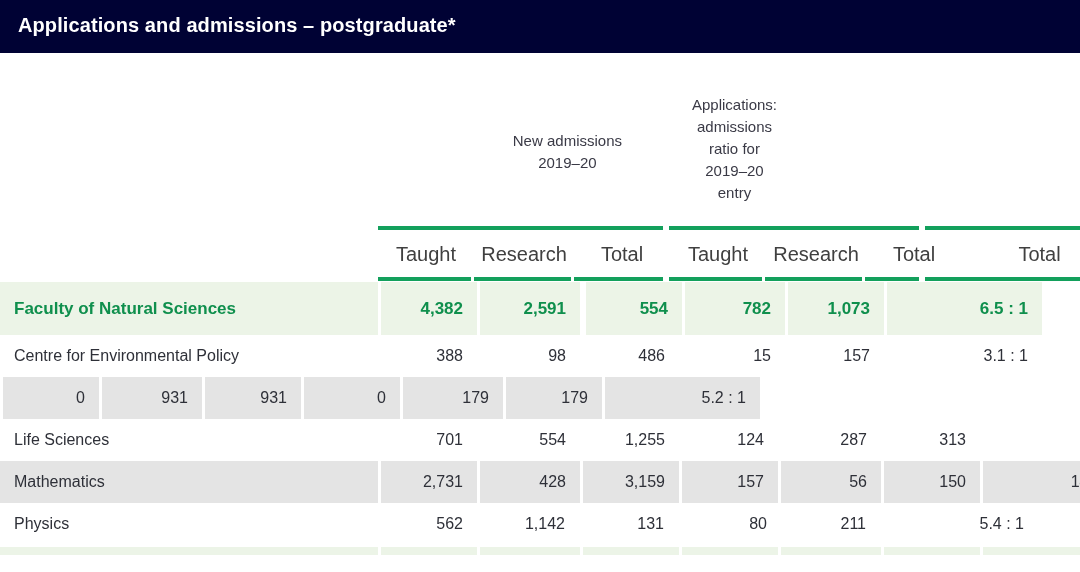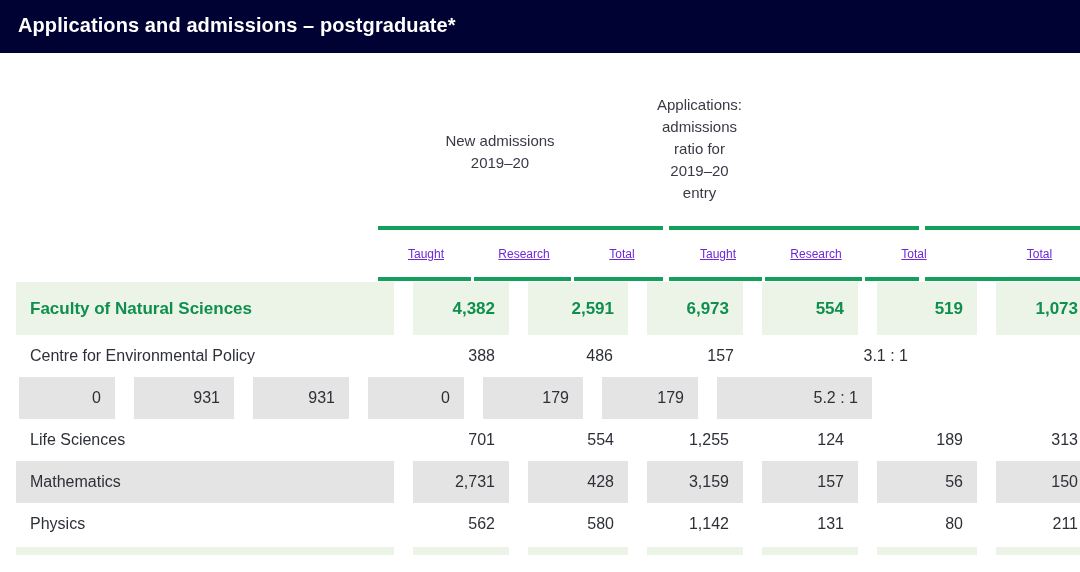--- a/index.html
+++ b/index.html
@@ -61,21 +61,21 @@
   .gap { width: 3px; flex: 0 0 3px; }
 
   
   .grouphead {
     height: 173px;
     position: relative;
   }
   .grouphead .cellgroup {
     display: flex;
     align-items: flex-end;
-    justify-content: center;
+    justify-content: flex-end;
     text-align: center;
     color: #3a3a46;
     font-size: 15px;
     line-height: 22px;
     padding-bottom: 0px;
   }
   .grouphead .g-apps   { width: 291px; flex: 0 0 291px; }
   .grouphead .g-adm    { width: 244px; flex: 0 0 244px; }
   .grouphead .g-ratio  { width: 155px; flex: 0 0 155px; }
   .grouphead .inner {
@@ -97,33 +97,31 @@
   }
 
   
   .subhead {
     height: 46px;
   }
   .subhead .cell {
     display: flex;
     align-items: center;
     justify-content: center;
-    color: #6d28d9;
-    font-size: 12px;
-    text-decoration: underline;
+    color: #404040;
+    font-size: 20px;
   }
 
   
   .datarow { height: 42px; }
   .datarow .cell {
     display: flex;
     align-items: center;
     font-size: 16px;
     color: #2e3038;
-    margin-left: 16px;
   }
   .datarow .cell.name {
     justify-content: flex-start;
     padding-left: 14px;
   }
   .datarow .cell.num {
     justify-content: flex-end;
     padding-right: 14px;
   }
   .datarow .cell.ratio {
@@ -208,40 +206,41 @@
       <div class="rule" style="left:925px;  width:155px;"></div>
     </div>
 
     <div class="row datarow faculty">
       <div class="c-name cell name">Faculty of Natural Sciences</div>
       <div class="gap"></div>
       <div class="c-num cell num">4,382</div>
       <div class="gap"></div>
       <div class="c-num-w cell num">2,591</div>
       <div class="gap"></div>
-      <div class="c-num cell num">6,973</div>
       <div class="gap"></div>
       <div class="c-num cell num">554</div>
       <div class="gap"></div>
-      <div class="c-num-w cell num">519</div>
+      <div class="c-num-w cell num">782</div>
       <div class="gap"></div>
       <div class="c-num cell num">1,073</div>
       <div class="gap"></div>
       <div class="c-ratio cell ratio">6.5 : 1</div>
     </div>
 
     <div class="row datarow plain">
       <div class="c-name cell name">Centre for Environmental Policy</div>
       <div class="gap"></div>
       <div class="c-num cell num">388</div>
       <div class="gap"></div>
+      <div class="c-num-w cell num">98</div>
       <div class="gap"></div>
       <div class="c-num cell num">486</div>
       <div class="gap"></div>
       <div class="gap"></div>
+      <div class="c-num-w cell num">15</div>
       <div class="gap"></div>
       <div class="c-num cell num">157</div>
       <div class="gap"></div>
       <div class="c-ratio cell ratio">3.1 : 1</div>
     </div>
 
     <div class="row datarow shaded">
       <div class="gap"></div>
       <div class="c-num cell num">0</div>
       <div class="gap"></div>
@@ -262,21 +261,21 @@
       <div class="c-name cell name">Life Sciences</div>
       <div class="gap"></div>
       <div class="c-num cell num">701</div>
       <div class="gap"></div>
       <div class="c-num-w cell num">554</div>
       <div class="gap"></div>
       <div class="c-num cell num">1,255</div>
       <div class="gap"></div>
       <div class="c-num cell num">124</div>
       <div class="gap"></div>
-      <div class="c-num-w cell num">189</div>
+      <div class="c-num-w cell num">287</div>
       <div class="gap"></div>
       <div class="c-num cell num">313</div>
       <div class="gap"></div>
       <div class="c-ratio cell ratio">4 : 1</div>
     </div>
 
     <div class="row datarow shaded">
       <div class="c-name cell name">Mathematics</div>
       <div class="gap"></div>
       <div class="c-num cell num">2,731</div>
@@ -292,21 +291,20 @@
       <div class="c-num cell num">150</div>
       <div class="gap"></div>
       <div class="c-ratio cell ratio">14.8 : 1</div>
     </div>
 
     <div class="row datarow plain">
       <div class="c-name cell name">Physics</div>
       <div class="gap"></div>
       <div class="c-num cell num">562</div>
       <div class="gap"></div>
-      <div class="c-num-w cell num">580</div>
       <div class="gap"></div>
       <div class="c-num cell num">1,142</div>
       <div class="gap"></div>
       <div class="c-num cell num">131</div>
       <div class="gap"></div>
       <div class="c-num-w cell num">80</div>
       <div class="gap"></div>
       <div class="c-num cell num">211</div>
       <div class="gap"></div>
       <div class="c-ratio cell ratio">5.4 : 1</div>

